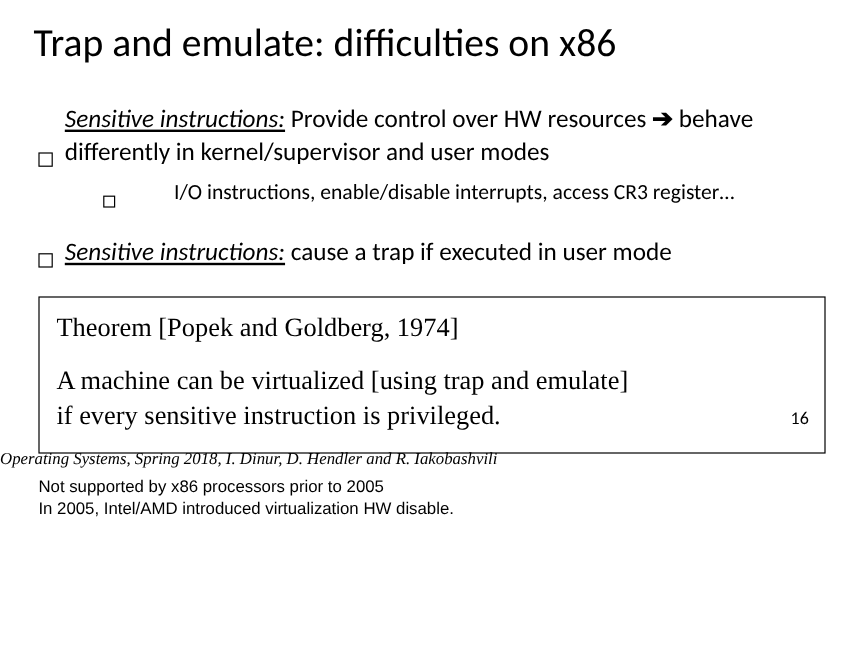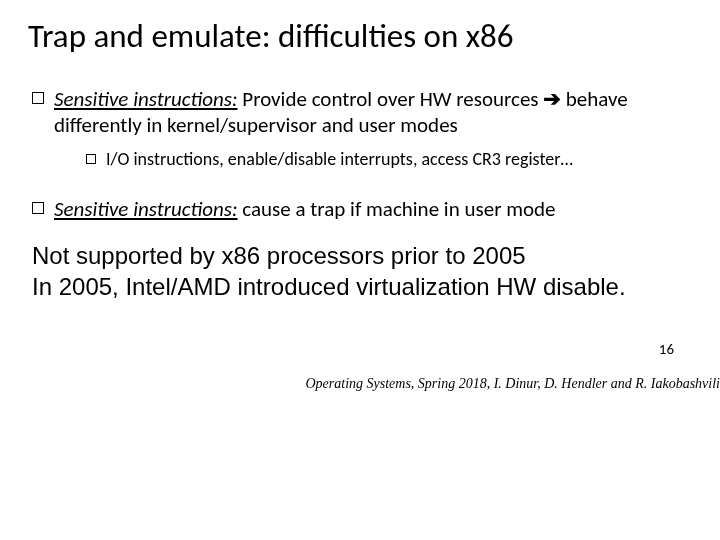--- a/index.html
+++ b/index.html
@@ -20,25 +20,25 @@
     padding: 18px 28px 4px 28px;
   }
   .title {
     font-size: 33px;
     font-weight: 400;
     margin: 0 0 30px 0;
     line-height: 1.15;
   }
   .bullet-row {
     display: flex;
-    align-items: flex-start;
+    align-items: flex-end;
     margin-bottom: 2px;
   }
   .bullet-row.lvl1 { margin-left: 4px; font-size: 21px; line-height: 1.25; }
-  .bullet-row.lvl2 { margin-left: 58px; font-size: 18px; line-height: 1.3; margin-top: 10px; }
+  .bullet-row.lvl2 { margin-left: 58px; font-size: 18px; line-height: 1.3; margin-top: 10px; gap: 39px; }
   .sq {
     flex: 0 0 auto;
     width: 12px;
     height: 12px;
     border: 1.5px solid #000;
     margin-right: 10px;
     margin-top: 6px;
     box-sizing: border-box;
   }
   .sq.small {
@@ -55,32 +55,32 @@
     margin: 24px 4px 0 4px;
     padding: 10px 14px 16px 14px;
     font-family: "Times New Roman", Times, serif;
     font-size: 22px;
     line-height: 1.35;
   }
   .th-head { margin-bottom: 14px; }
   .note {
     margin: 18px 4px 0 4px;
     font-family: "Trebuchet MS", "Lucida Sans", Arial, sans-serif;
-    font-size: 24px;
+    font-size: 14px;
     line-height: 1.3;
   }
   .footer {
     position: absolute;
     left: 0;
     bottom: 14px;
     width: 100%;
     font-family: "Times New Roman", Times, serif;
     font-style: italic;
     font-size: 14px;
-    text-align: right;
+    text-align: left;
   }
   .pagenum {
     position: absolute;
     right: 46px;
     bottom: 48px;
     font-size: 15px;
     font-family: Calibri, Arial, sans-serif;
     font-style: normal;
   }
 </style>
@@ -101,24 +101,29 @@
   <div class="bullet-row lvl2">
     <span class="sq small"></span>
     <span class="btxt">I/O instructions, enable/disable interrupts, access CR3 register…</span>
   </div>
 
   <div style="height:22px"></div>
 
   <div class="bullet-row lvl1">
     <span class="sq"></span>
     <span class="btxt">
-      <span class="u i">Sensitive instructions:</span><span> cause a trap if machine in user mode</span>
+      <span class="u i">Sensitive instructions:</span><span> cause a trap if executed in user mode</span>
     </span>
   </div>
 
+  <div class="theorem-box">
+    <div class="th-head">Theorem [Popek and Goldberg, 1974]</div>
+    <div>A machine can be virtualized [using trap and emulate]</div>
+    <div>if every sensitive instruction is privileged.</div>
+  </div>
 
   <div class="note">
     <div>Not supported by x86 processors prior to 2005</div>
     <div>In 2005, Intel/AMD introduced virtualization HW disable.</div>
   </div>
 
   <div class="footer">Operating Systems, Spring 2018, I. Dinur, D. Hendler and R. Iakobashvili</div>
   <div class="pagenum">16</div>
 
 </div>

